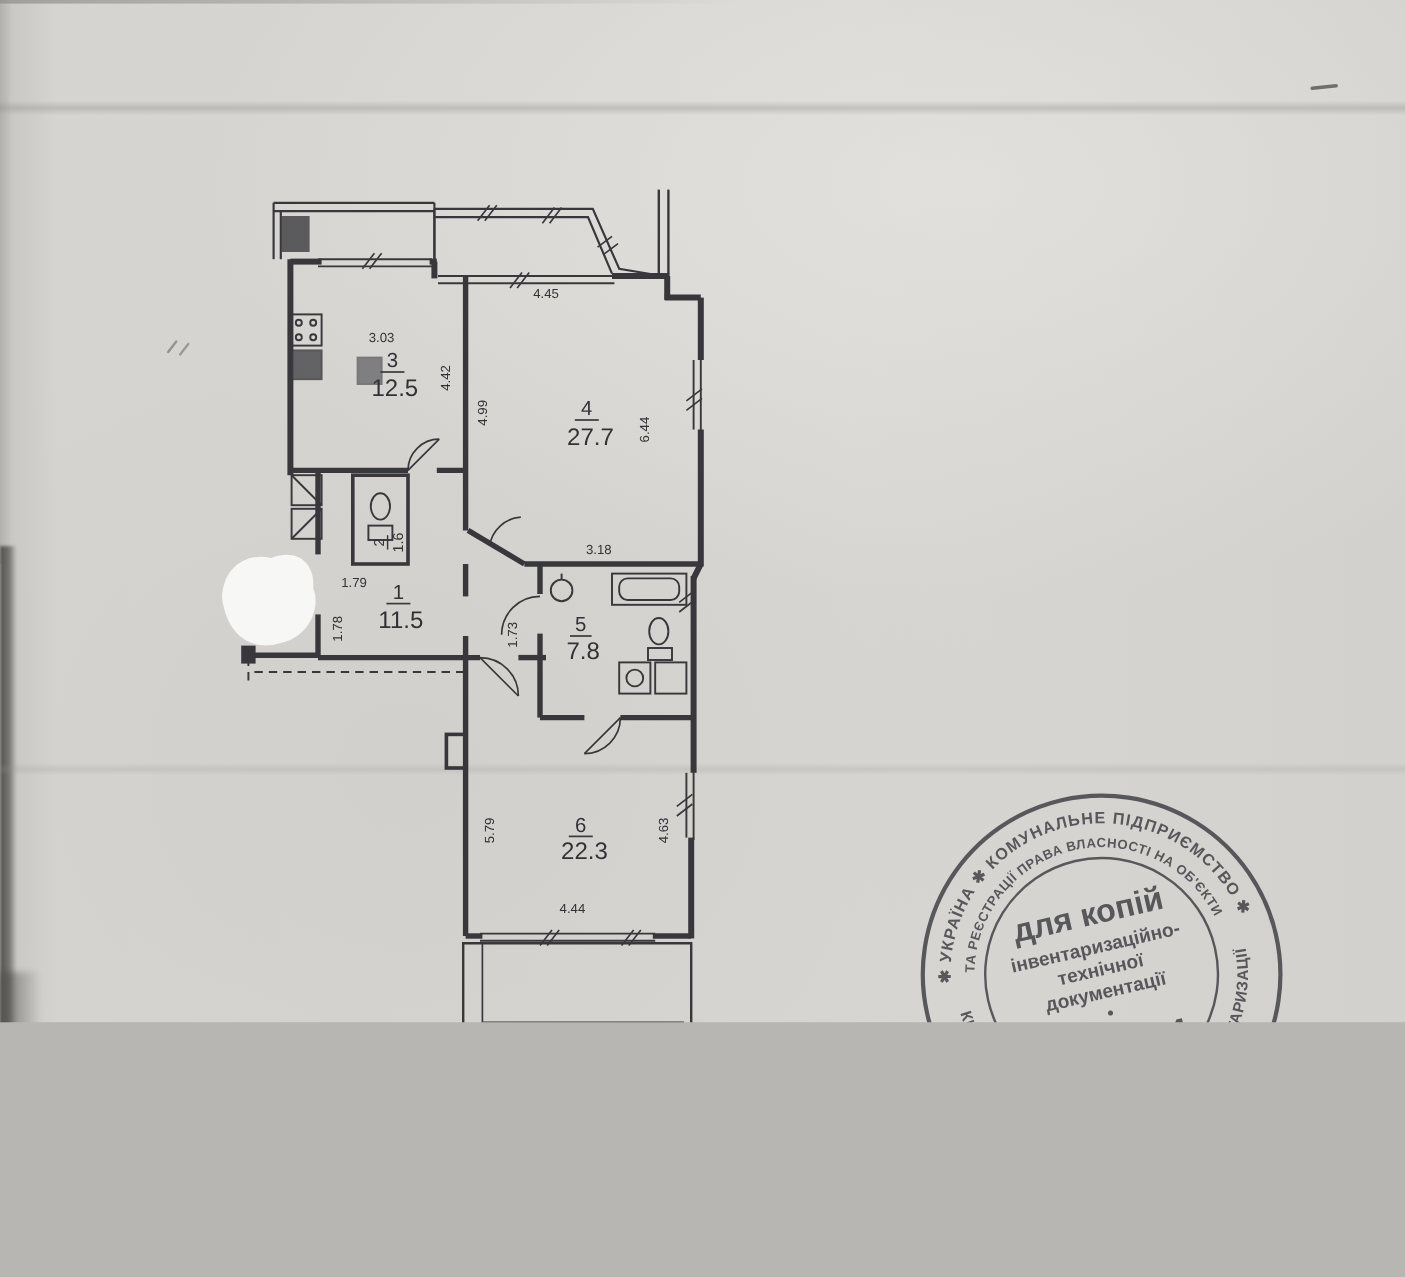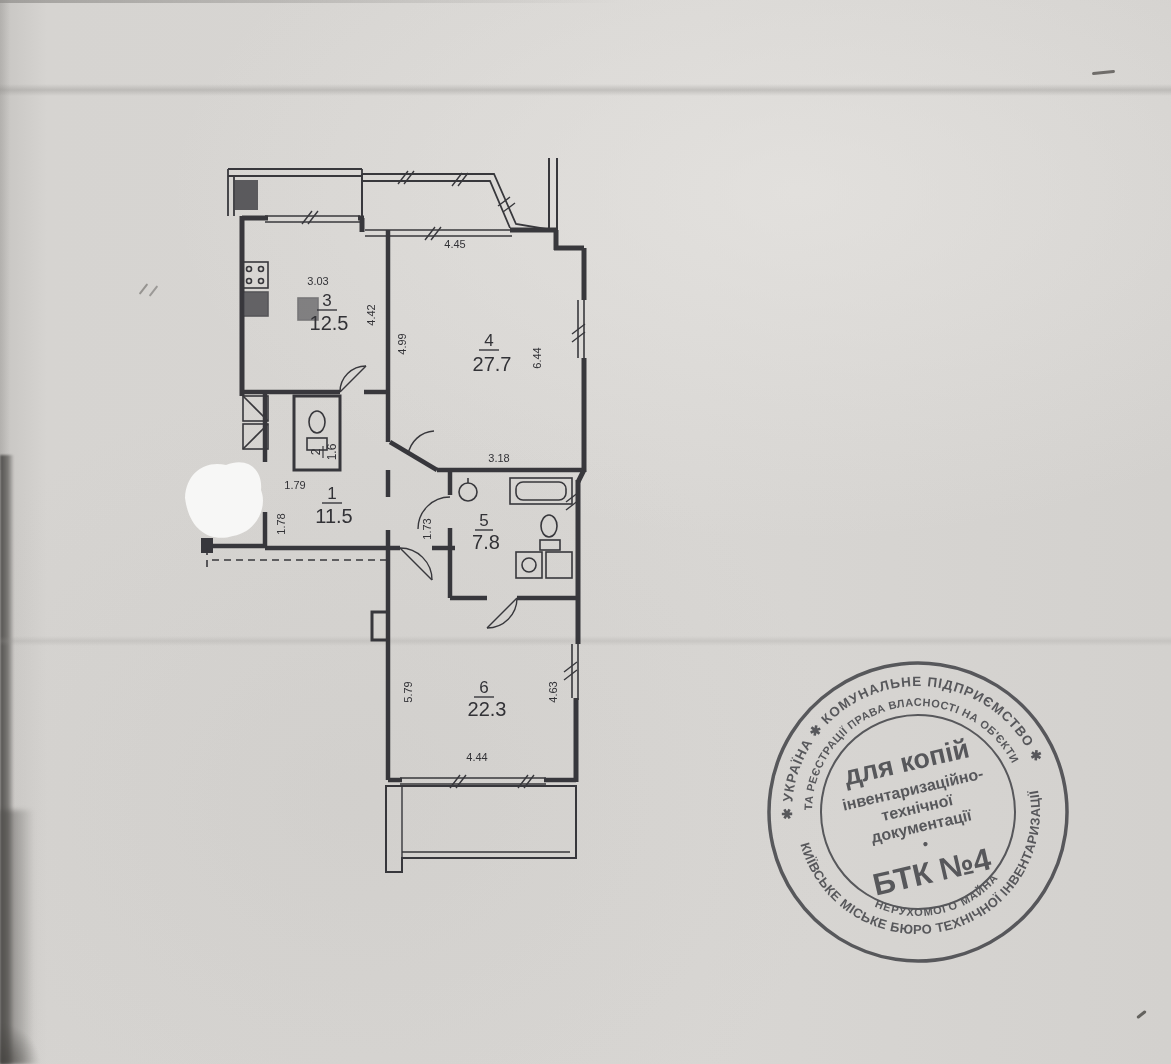--- a/index.html
+++ b/index.html
@@ -1,18 +1,18 @@
 <!DOCTYPE html>
 <html><head>
 <meta charset="utf-8">
 <style>
   html,body{margin:0;padding:0;background:#b8b6b3;}
   .page{
     position:relative;
-    width:1171px;height:1064px;
+    width:1171px;height:852px;
     margin:0 auto;
     overflow:hidden;
     background:
       radial-gradient(900px 500px at 68% 18%, rgba(232,230,227,.65), rgba(232,230,227,0) 70%),
       radial-gradient(700px 600px at 30% 75%, rgba(200,198,195,.35), rgba(200,198,195,0) 70%),
       linear-gradient(90deg, #c7c5c2 0, #d6d4d1 4%, #d8d6d3 60%, #d3d1ce 100%);
     font-family:"Liberation Sans", sans-serif;
   }
   .artifact{position:absolute;pointer-events:none;}
   .edge-left-dark{

